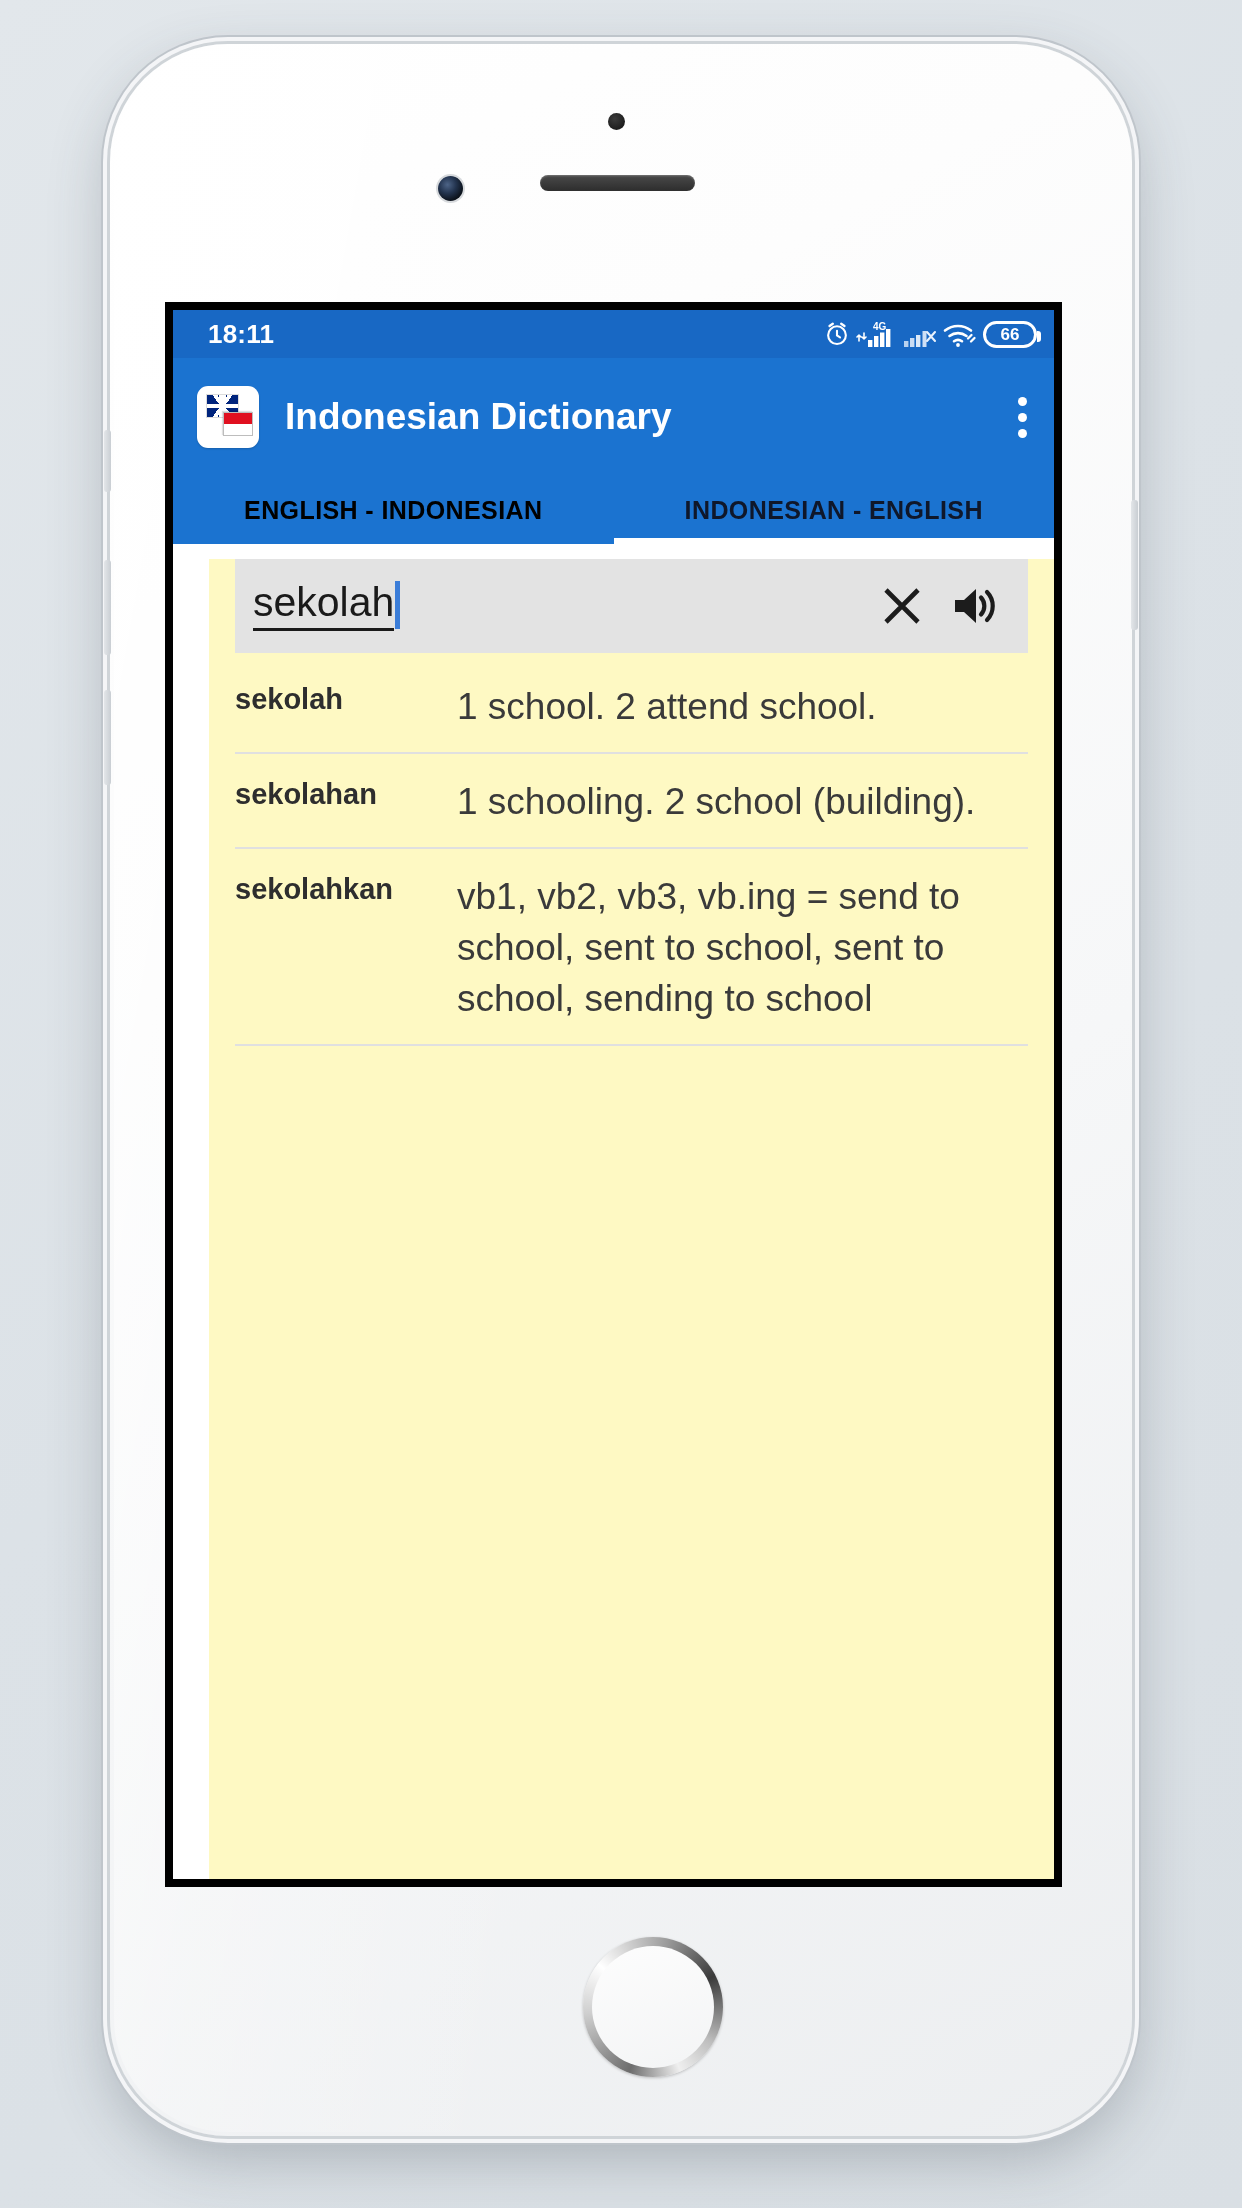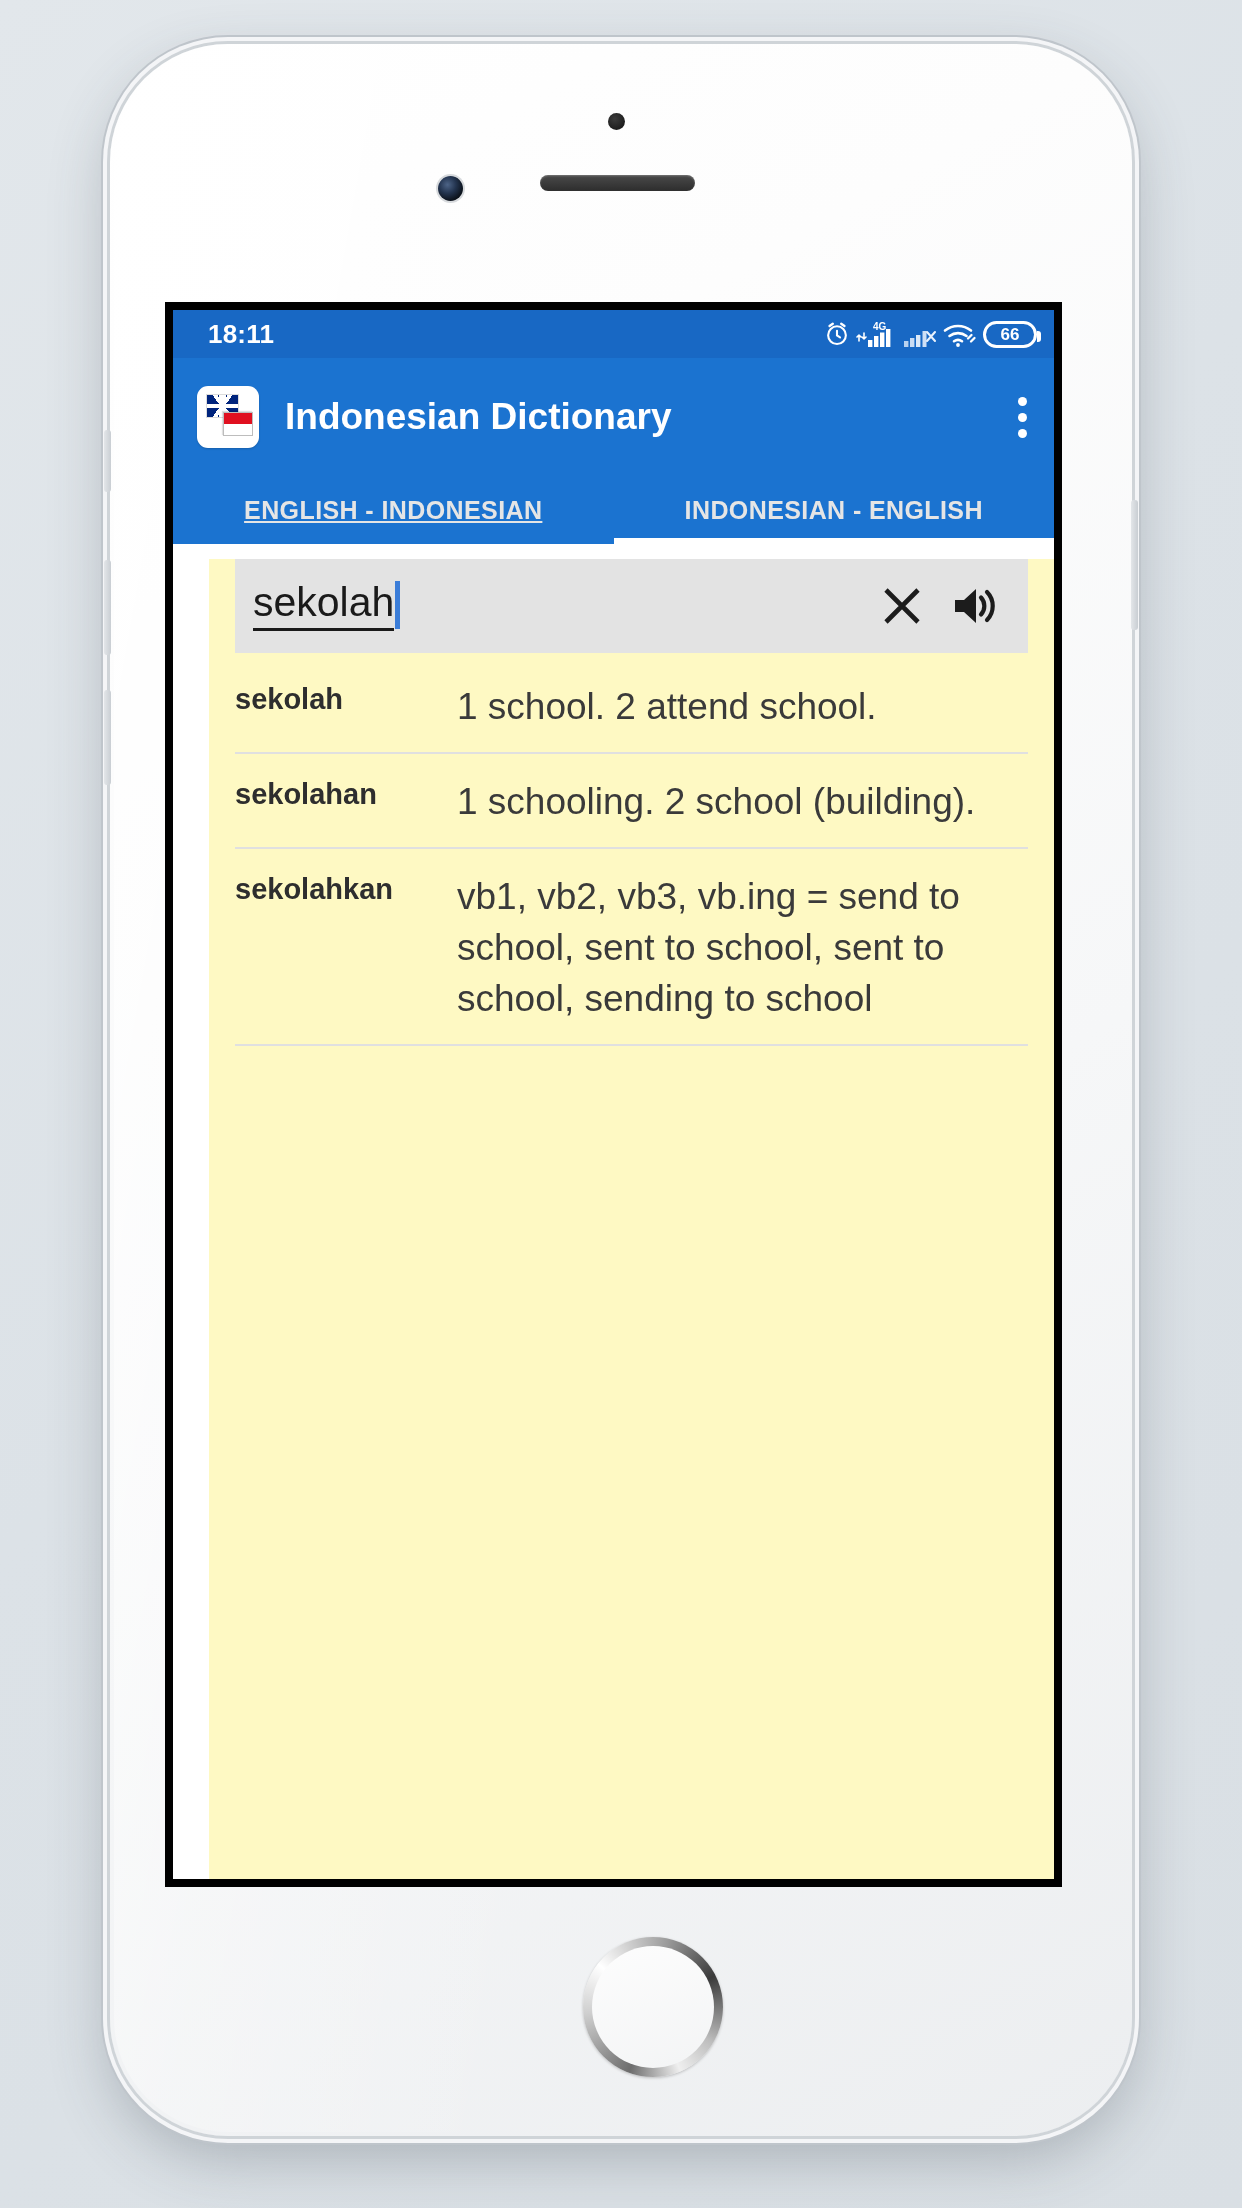--- a/index.html
+++ b/index.html
@@ -246,28 +246,28 @@
     background: #1b73d0;
     display: flex;
     align-items: stretch;
     position: relative;
   }
   .tab {
     flex: 1 1 50%;
     display: flex;
     align-items: center;
     justify-content: center;
-    color: #e5e5e5;
+    color: #0f172a;
     font-size: 25px;
     font-weight: bold;
     letter-spacing: 0.4px;
     white-space: nowrap;
     position: relative;
   }
-  .tab.inactive { color: #e5e5e5; text-decoration: underline; }
+  .tab.inactive { color: #000000; }
   .tab.active::after {
     content: "";
     position: absolute;
     left: 0;
     right: 0;
     bottom: 0;
     height: 6px;
     background: #ffffff;
   }
 

